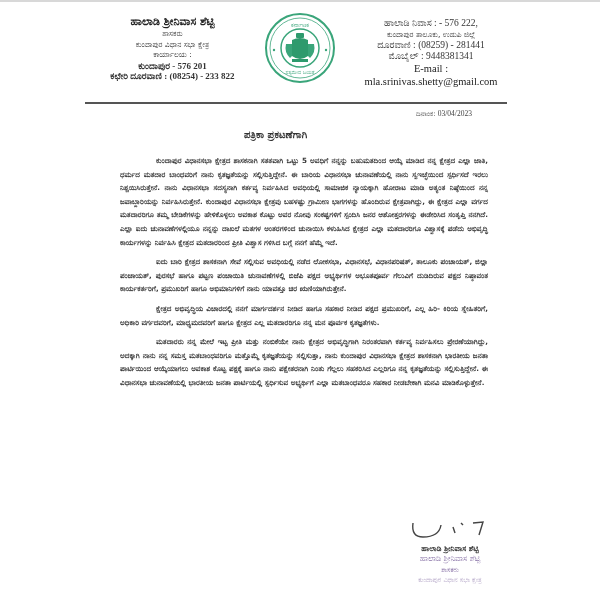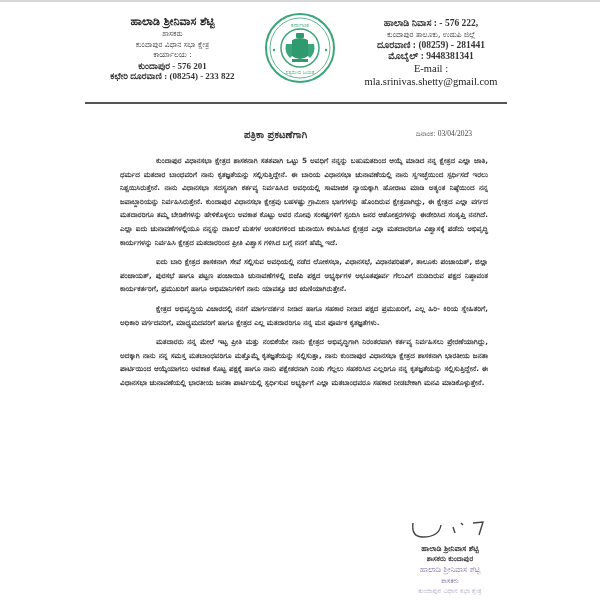--- a/index.html
+++ b/index.html
@@ -21,33 +21,33 @@
     .lh-left {
       position: absolute; left: 85px; top: 12px; width: 175px;
       text-align: center; font-size: 7.5px; line-height: 10.5px; color: #333;
     }
     .lh-left .name { font-size: 11px; font-weight: bold; line-height: 15px; color: #222; }
     .lh-left .num { font-family: "Liberation Serif", serif; font-size: 9px; font-weight: bold; }
     .lh-right {
       position: absolute; left: 352px; top: 16px; width: 158px;
       text-align: center; font-size: 7.5px; line-height: 11px; color: #333;
     }
-    .lh-right .num { font-family: "Liberation Serif", serif; font-size: 9.5px; font-weight: bold; }
+    .lh-right .num { font-family: "Liberation Serif", serif; font-size: 9.5px; font-weight: normal; }
     .lh-right .email-label, .lh-right .email {
       font-family: "Liberation Serif", serif; font-weight: normal; font-size: 10.5px; line-height: 13px; color: #222;
     }
     .logo {
       position: absolute; left: 264px; top: 10px; width: 72px; height: 72px;
     }
     .rule {
       position: absolute; left: 85px; top: 100px; width: 422px; height: 2px;
       background: #555;
     }
     .date {
-      position: absolute; left: 416px; top: 107px; font-size: 7px; color: #444; margin-top: 20px;
+      position: absolute; left: 416px; top: 107px; font-size: 7px; color: #444;
     }
     .date .val { font-family: "Liberation Serif", serif; font-size: 7.5px; }
     .title {
       position: absolute; left: 0; top: 127px; width: 551px; text-align: center;
       font-size: 10px; font-weight: bold; color: #333;
     }
     .body {
       position: absolute; left: 120px; top: 152px; width: 372px;
       font-size: 7.2px; line-height: 13.6px; color: #3a3a3a; text-align: justify;
     }
@@ -124,21 +124,20 @@
   <div class="sig">
     <div class="sig-mark">
       <svg width="90" height="26" viewBox="0 0 90 26">
         <path d="M8 6 Q6 20 18 20 Q34 20 36 8" fill="none" stroke="#444" stroke-width="1.4"></path>
         <path d="M48 10 L50 16" stroke="#444" stroke-width="1.4"></path>
         <path d="M56 6 L58 8" stroke="#444" stroke-width="1.4"></path>
         <path d="M68 6 L78 5 L74 18" fill="none" stroke="#444" stroke-width="1.4"></path>
       </svg>
     </div>
     <div class="sig-name">ಹಾಲಾಡಿ ಶ್ರೀನಿವಾಸ ಶೆಟ್ಟಿ</div>
-    <div class="sig-role">ಶಾಸಕರು ಕುಂದಾಪುರ</div>
     <div class="stamp">
       <div>ಹಾಲಾಡಿ ಶ್ರೀನಿವಾಸ ಶೆಟ್ಟಿ</div>
       <div class="sm">ಶಾಸಕರು</div>
       <div class="faded">ಕುಂದಾಪುರ ವಿಧಾನ ಸಭಾ ಕ್ಷೇತ್ರ</div>
     </div>
   </div>
 
 </div>
 
 </body></html>

